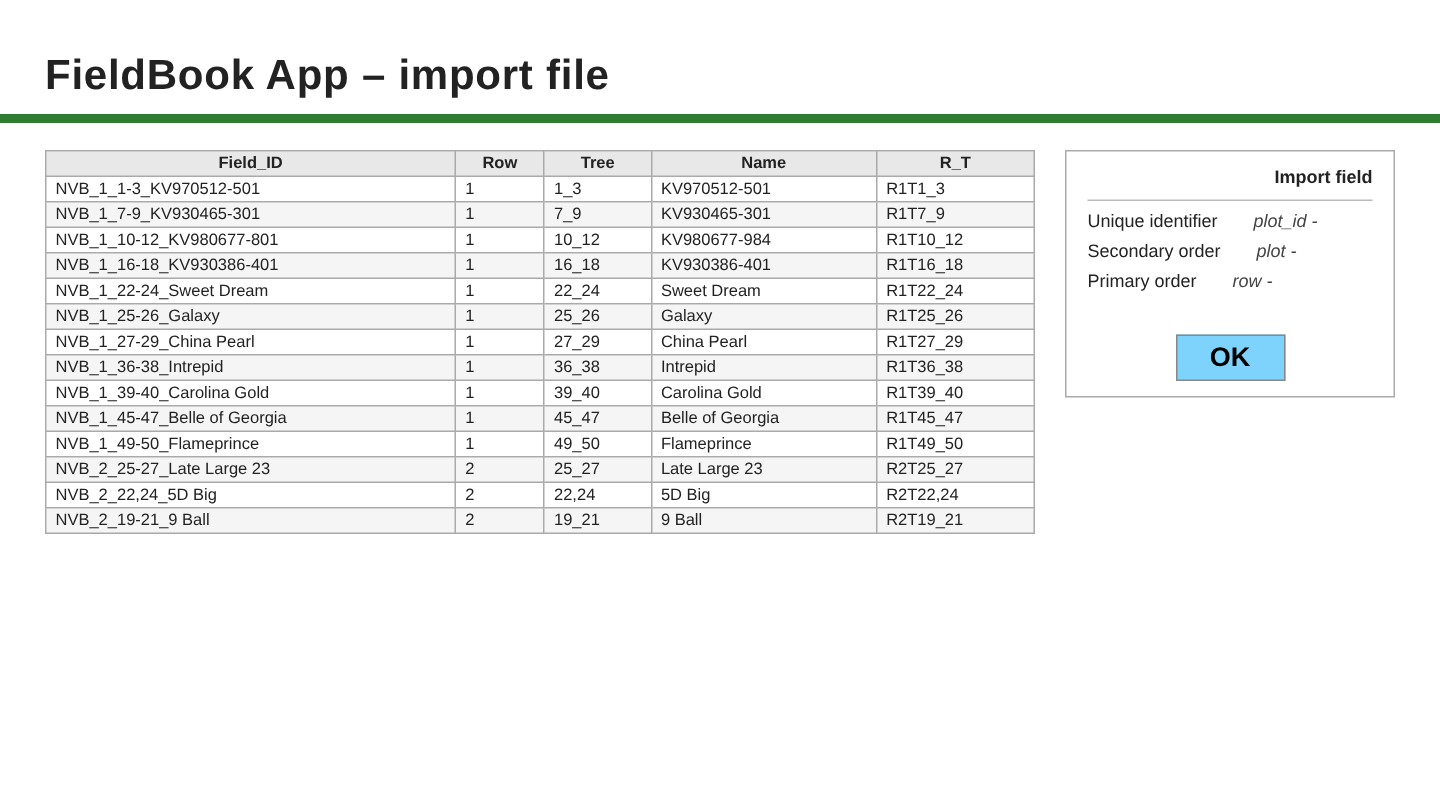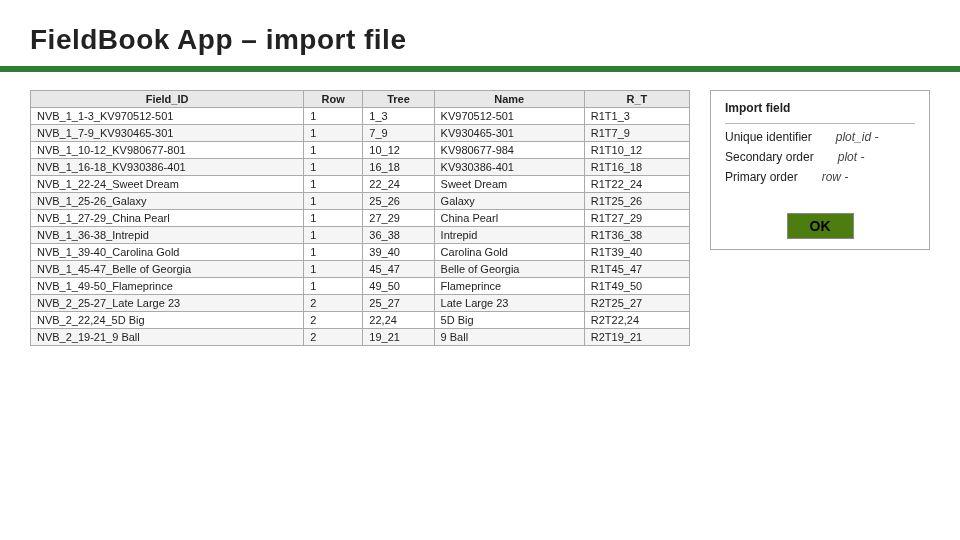--- a/index.html
+++ b/index.html
@@ -6,21 +6,21 @@
     body {
       width: 960px;
       height: 540px;
       background: #fff;
       font-family: Arial, sans-serif;
       overflow: hidden;
     }
 
     .header {
       background: #fff;
-      padding: 24px 30px 10px 30px;
+      padding: 34px 30px 10px 30px;
     }
 
     .header-title {
       font-size: 28px;
       font-weight: bold;
       color: #222;
       letter-spacing: 0.5px;
     }
 
     .green-bar {
@@ -90,29 +90,30 @@
       color: #444;
       font-style: italic;
       margin-left: 24px;
     }
 
     .import-panel-title {
       font-weight: bold;
       margin-bottom: 8px;
       font-size: 12px;
       color: #222;
+      text-align: right;
     }
 
     .ok-btn {
       display: block;
       margin: 29px auto 0 auto;
       padding: 4px 22px;
-      background: #4d7c0f;
+      background: #7dd3fc;
       border: 1px solid #888;
-      font-size: 14px;
+      font-size: 18px;
       cursor: pointer;
       font-weight: bold;
     }
 
     .divider-line {
       border: none;
       border-top: 1px solid #bbb;
       margin: 4px 0 6px 0;
     }
   </style>

